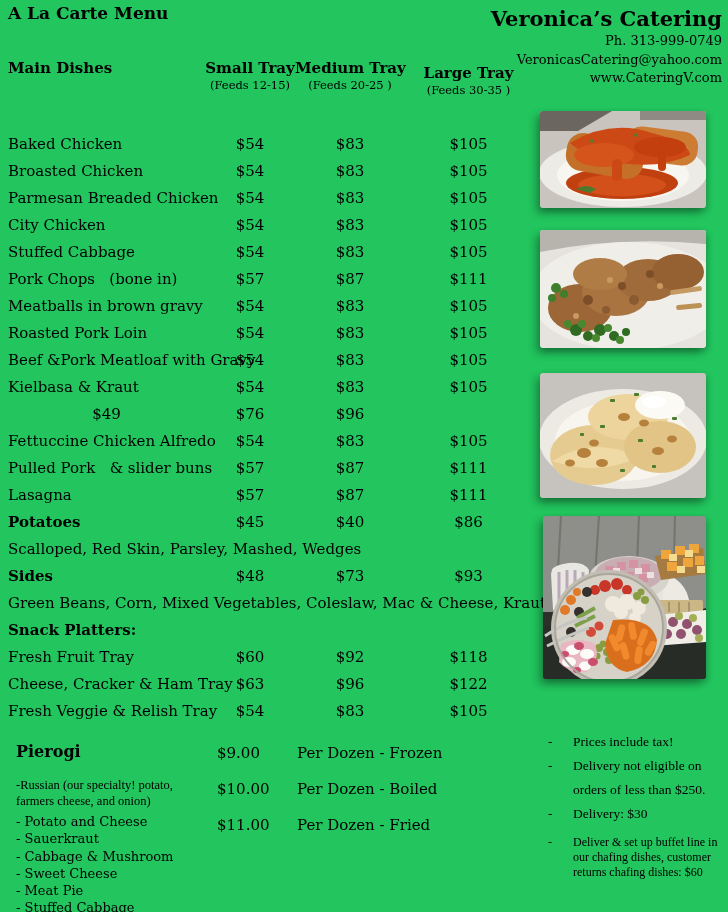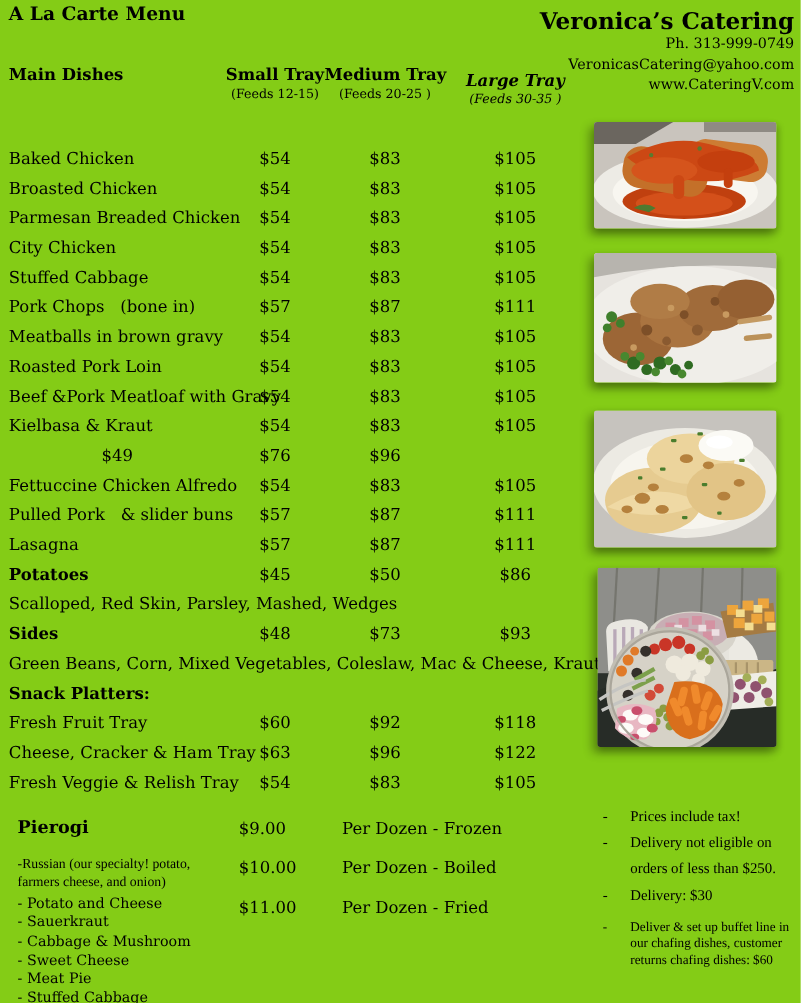--- a/index.html
+++ b/index.html
@@ -1,51 +1,51 @@
 <!DOCTYPE html>
 <html><head>
 <meta charset="utf-8">
 <style>
   html,body{margin:0;padding:0;background:#ffffff;}
   body{width:728px;height:912px;position:relative;overflow:hidden;
        font-family:"DejaVu Serif","Liberation Serif",serif;color:#000;}
-  .page{position:absolute;inset:0;background:#84cc16;}
+  .page{position:absolute;inset:0;background:#22c55e;}
 
   
   .page-title{position:absolute;left:8px;top:3px;font-size:17px;font-weight:bold;white-space:pre;}
   .business{position:absolute;right:6px;top:6px;text-align:right;}
   .biz-name{font-size:21px;font-weight:bold;line-height:26px;}
   .biz-line{font-size:13px;line-height:18.5px;}
 
   
   .table-header{position:absolute;left:8px;top:58px;width:524px;display:grid;
                 grid-template-columns:197px 90px 110px 127px;}
   .hcell{text-align:center;}
   .hcell.main{text-align:left;font-size:15px;font-weight:bold;line-height:20px;}
   .hdr-label{display:block;font-size:15px;font-weight:bold;line-height:20px;white-space:pre;}
   .hdr-sub{display:block;font-size:11.5px;line-height:14px;white-space:pre;}
-  .hcell.large{padding-top:5px;font-style:italic;}
+  .hcell.large{padding-top:5px;}
 
   .menu-rows{position:absolute;left:8px;top:131px;width:524px;}
   .menu-row{display:grid;grid-template-columns:197px 90px 110px 127px;height:27px;
             line-height:27px;font-size:15px;}
   .menu-row .cell{white-space:pre;overflow:visible;}
   .menu-row .price{text-align:center;}
   .menu-row .fullspan{grid-column:1/-1;}
   .menu-row.bold-name .name,.menu-row.bold-name .fullspan{font-weight:bold;}
 
   
   .pierogi{position:absolute;left:16px;top:742px;width:212px;}
   .pierogi-head{font-size:16px;font-weight:bold;line-height:20px;}
   .pierogi-spec{font-family:"Liberation Serif",serif;font-size:12.5px;line-height:15.5px;
                 margin-top:16px;white-space:pre-line;}
   .variety{font-size:13px;line-height:17.3px;white-space:pre;}
   #pierogi-varieties{margin-top:4px;}
   .pierogi-prices{position:absolute;left:217px;top:742px;width:300px;}
-  .pprice-row{display:flex;line-height:22px;margin-bottom:14px;font-size:15px;gap:14px;}
+  .pprice-row{display:flex;line-height:22px;margin-bottom:14px;font-size:15px;}
   .pprice{width:80px;flex:none;}
   .pdesc{white-space:pre;}
 
   
   .notes{position:absolute;left:548px;top:730px;width:174px;
          font-family:"Liberation Serif",serif;}
   .note{display:flex;font-size:13.5px;line-height:24px;}
   .note .marker{width:25px;flex:none;}
   .note .note-text{white-space:pre-line;}
   .note:last-child{margin-top:9px;font-size:12px;line-height:15px;}
@@ -170,21 +170,21 @@
       </div>
       <div class="menu-row">
         <span class="cell name">Lasagna</span>
         <span class="cell price">$57</span>
         <span class="cell price">$87</span>
         <span class="cell price">$111</span>
       </div>
       <div class="menu-row bold-name">
         <span class="cell name">Potatoes</span>
         <span class="cell price">$45</span>
-        <span class="cell price">$50</span>
+        <span class="cell price">$40</span>
         <span class="cell price">$86</span>
       </div>
       <div class="menu-row">
         <span class="cell fullspan">Scalloped, Red Skin, Parsley, Mashed, Wedges</span>
       </div>
       <div class="menu-row bold-name">
         <span class="cell name">Sides</span>
         <span class="cell price">$48</span>
         <span class="cell price">$73</span>
         <span class="cell price">$93</span>

